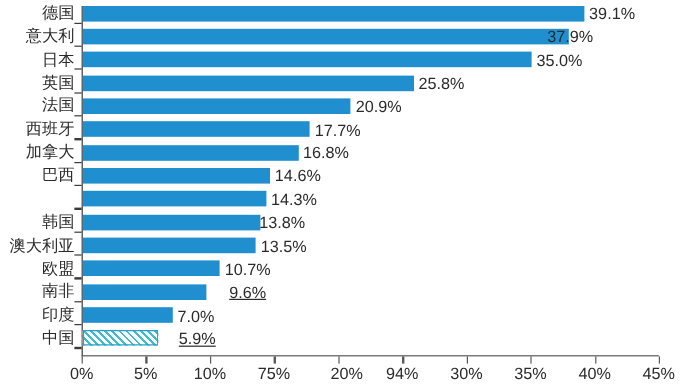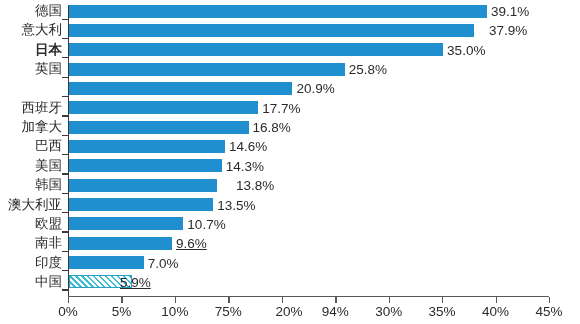--- a/index.html
+++ b/index.html
@@ -114,68 +114,68 @@
 </style>
 </head>
 <body>
 
 <div id="chart-root">
   <div class="plot-area">
 
     <div class="cat-labels">
         <div class="cat-label" style="top: 4px;">德国</div>
         <div class="cat-label" style="top: 23.35px; text-align: right;">意大利</div>
-        <div class="cat-label" style="top: 42.7px; font-weight: bold;">日本</div>
+        <div class="cat-label" style="top: 42.7px;">日本</div>
         <div class="cat-label" style="top: 62.05px;">英国</div>
+        <div class="cat-label" style="top: 81.4px;">法国</div>
         <div class="cat-label" style="top: 100.75px;">西班牙</div>
         <div class="cat-label" style="top: 120.1px;">加拿大</div>
         <div class="cat-label" style="top: 139.45px;">巴西</div>
-        <div class="cat-label" style="top: 158.8px;">美国</div>
         <div class="cat-label" style="top: 178.15px;">韩国</div>
         <div class="cat-label" style="top: 197.5px;">澳大利亚</div>
         <div class="cat-label" style="top: 216.85px;">欧盟</div>
         <div class="cat-label" style="top: 236.2px;">南非</div>
         <div class="cat-label" style="top: 255.55px;">印度</div>
         <div class="cat-label" style="top: 274.9px;">中国</div>
       </div>
 
     <div class="axis-vline"></div>
     <div class="axis-hline"></div>
 
     <div id="bars-layer">
         <div class="bar" style="top: 4.5px; width: 417.936px;"></div>
         <div class="bar-value" style="left: 490.936px; top: 5px;">39.1%</div>
         <div class="bar" style="top: 23.85px; width: 405.109px;"></div>
-        <div class="bar-value" style="left: 489px; top: 24.35px;">37.9%</div>
+        <div class="bar-value" style="left: 456px; top: 24.35px;">37.9%</div>
         <div class="bar" style="top: 43.2px; width: 374.111px;"></div>
         <div class="bar-value" style="left: 447.111px; top: 43.7px;">35.0%</div>
         <div class="bar" style="top: 62.55px; width: 275.773px;"></div>
         <div class="bar-value" style="left: 348.773px; top: 63.05px;">25.8%</div>
         <div class="bar" style="top: 81.9px; width: 223.398px;"></div>
         <div class="bar-value" style="left: 296.398px; top: 82.4px;">20.9%</div>
         <div class="bar" style="top: 101.25px; width: 189.193px;"></div>
         <div class="bar-value" style="left: 262.193px; top: 101.75px;">17.7%</div>
         <div class="bar" style="top: 120.6px; width: 179.573px;"></div>
         <div class="bar-value" style="left: 252.573px; top: 121.1px;">16.8%</div>
         <div class="bar" style="top: 139.95px; width: 156.058px;"></div>
         <div class="bar-value" style="left: 229.058px; top: 140.45px;">14.6%</div>
         <div class="bar" style="top: 159.3px; width: 152.851px;"></div>
         <div class="bar-value" style="left: 225.851px; top: 159.8px;">14.3%</div>
         <div class="bar" style="top: 178.65px; width: 147.507px;"></div>
-        <div class="bar-value" style="left: 236px; top: 179.15px;">13.8%</div>
+        <div class="bar-value" style="left: 216px; top: 179.15px;">13.8%</div>
         <div class="bar" style="top: 198px; width: 144.3px;"></div>
         <div class="bar-value" style="left: 217.3px; top: 198.5px;">13.5%</div>
         <div class="bar" style="top: 217.35px; width: 114.371px;"></div>
         <div class="bar-value" style="left: 187.371px; top: 217.85px;">10.7%</div>
         <div class="bar" style="top: 236.7px; width: 102.613px;"></div>
-        <div class="bar-value" style="left: 176px; top: 237.2px; text-decoration: underline;">9.6%</div>
+        <div class="bar-value" style="left: 191px; top: 237.2px; text-decoration: underline;">9.6%</div>
         <div class="bar" style="top: 256.05px; width: 74.8222px;"></div>
         <div class="bar-value" style="left: 147.822px; top: 256.55px;">7.0%</div>
         <div class="bar highlight" style="top: 275.4px; width: 63.0644px;"></div>
-        <div class="bar-value" style="left: 120px; top: 275.9px; text-decoration: underline;">5.9%</div>
+        <div class="bar-value" style="left: 149px; top: 275.9px; text-decoration: underline;">5.9%</div>
       </div>
     <div id="yticks-layer">
         <div class="ytick" style="top: 18.5px;"></div>
         <div class="ytick" style="top: 37.85px;"></div>
         <div class="ytick" style="top: 57.2px;"></div>
         <div class="ytick" style="top: 76.55px;"></div>
         <div class="ytick" style="top: 95.9px;"></div>
         <div class="ytick" style="top: 115.25px;"></div>
         <div class="ytick" style="top: 134.6px;"></div>
         <div class="ytick" style="top: 153.95px;"></div>

